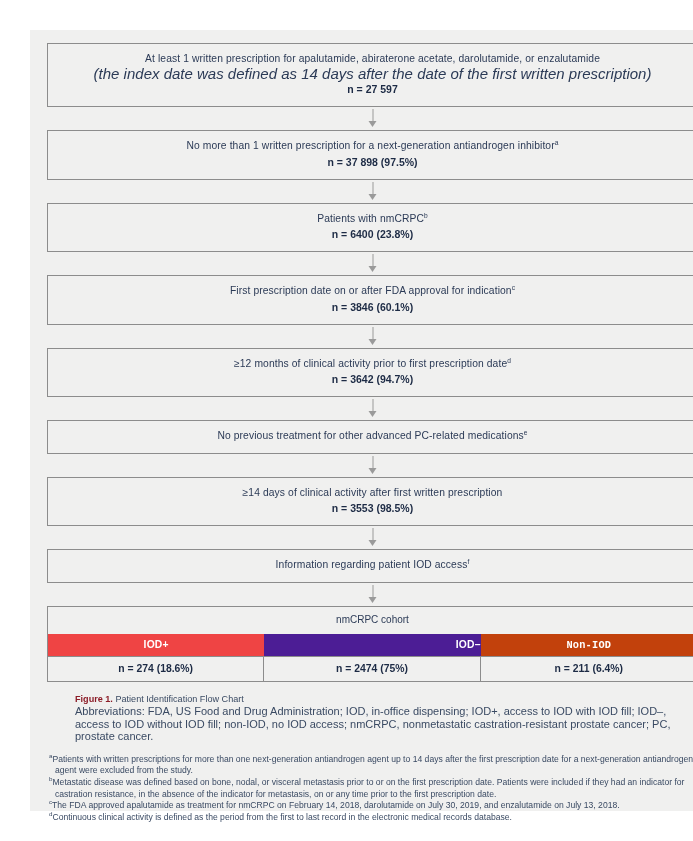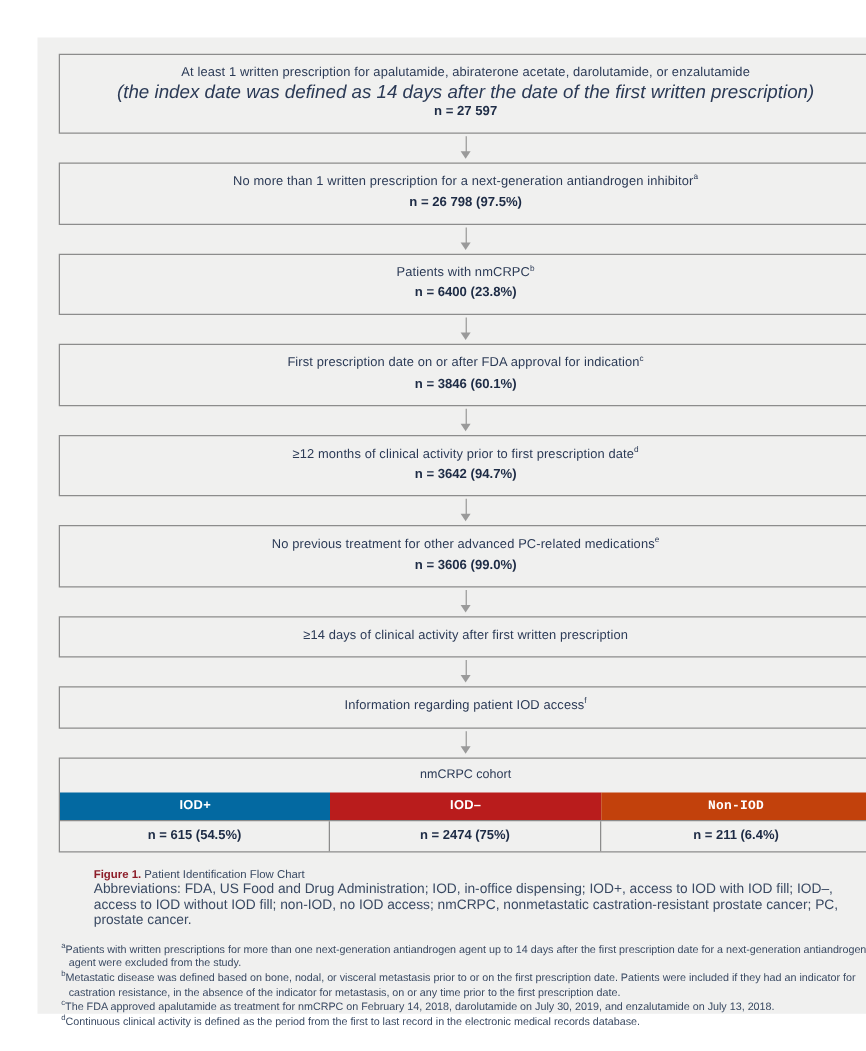--- a/index.html
+++ b/index.html
@@ -173,21 +173,21 @@
       <div class="line-italic">(the index date was defined as 14 days after the date of the first written prescription)</div>
       <div class="count">n = 27 597</div>
     </div>
     <div class="arrow">
         <div class="stem"></div>
         <div class="head"></div>
       </div>
 
     <div class="node">
       <div class="line1"><span>No more than 1 written prescription for a next-generation antiandrogen inhibitor</span><sup>a</sup></div>
-      <div class="count">n = 26 798 (97.5%)</div>
+      <div class="count">n = 37 898 (97.5%)</div>
     </div>
     <div class="arrow">
         <div class="stem"></div>
         <div class="head"></div>
       </div>
 
     <div class="node">
       <div class="line1"><span>Patients with nmCRPC</span><sup>b</sup></div>
       <div class="count">n = 6400 (23.8%)</div>
     </div>
@@ -209,52 +209,52 @@
       <div class="line1"><span>≥12 months of clinical activity prior to first prescription date</span><sup>d</sup></div>
       <div class="count">n = 3642 (94.7%)</div>
     </div>
     <div class="arrow">
         <div class="stem"></div>
         <div class="head"></div>
       </div>
 
     <div class="node">
       <div class="line1"><span>No previous treatment for other advanced PC-related medications</span><sup>e</sup></div>
-      <div class="count">n = 3606 (99.0%)</div>
     </div>
     <div class="arrow">
         <div class="stem"></div>
         <div class="head"></div>
       </div>
 
     <div class="node">
       <div class="line1">≥14 days of clinical activity after first written prescription</div>
+      <div class="count">n = 3553 (98.5%)</div>
     </div>
     <div class="arrow">
         <div class="stem"></div>
         <div class="head"></div>
       </div>
 
     <div class="node">
       <div class="line1"><span>Information regarding patient IOD access</span><sup>f</sup></div>
     </div>
     <div class="arrow">
         <div class="stem"></div>
         <div class="head"></div>
       </div>
 
     <div class="cohort">
       <div class="cohort-title">nmCRPC cohort</div>
       <div class="cohort-row">
-        <div class="cohort-cell" style="background: #0369a1;">IOD+</div>
-        <div class="cohort-cell" style="background: #b91c1c;">IOD–</div>
+        <div class="cohort-cell" style="background: #ef4444;">IOD+</div>
+        <div class="cohort-cell" style="background: #4c1d95; text-align: right;">IOD–</div>
         <div class="cohort-cell" style="background: #c2410c; font-family: Liberation Mono, monospace;">Non-IOD</div>
       </div>
       <div class="cohort-values">
-        <div class="cohort-val">n = 615 (54.5%)</div>
+        <div class="cohort-val">n = 274 (18.6%)</div>
         <div class="cohort-val">n = 2474 (75%)</div>
         <div class="cohort-val">n = 211 (6.4%)</div>
       </div>
     </div>
 
   </div>
 
   <div class="caption">
     <div class="fig-line"><span class="fig-label">Figure 1.</span><span> Patient Identification Flow Chart</span></div>
     <div class="abbrev">Abbreviations: FDA, US Food and Drug Administration; IOD, in-office dispensing; IOD+, access to IOD with IOD fill; IOD–, access to IOD without IOD fill; non-IOD, no IOD access; nmCRPC, nonmetastatic castration-resistant prostate cancer; PC, prostate cancer.</div>

